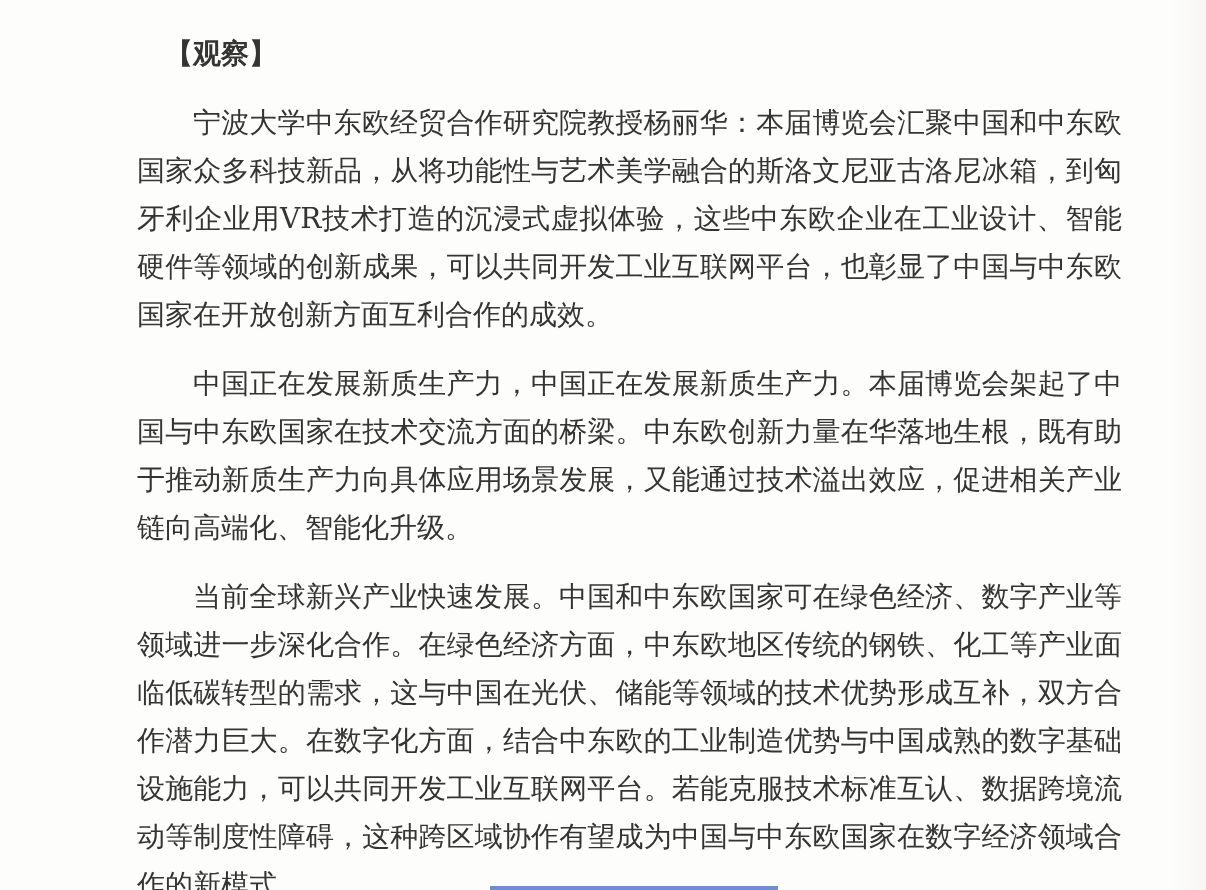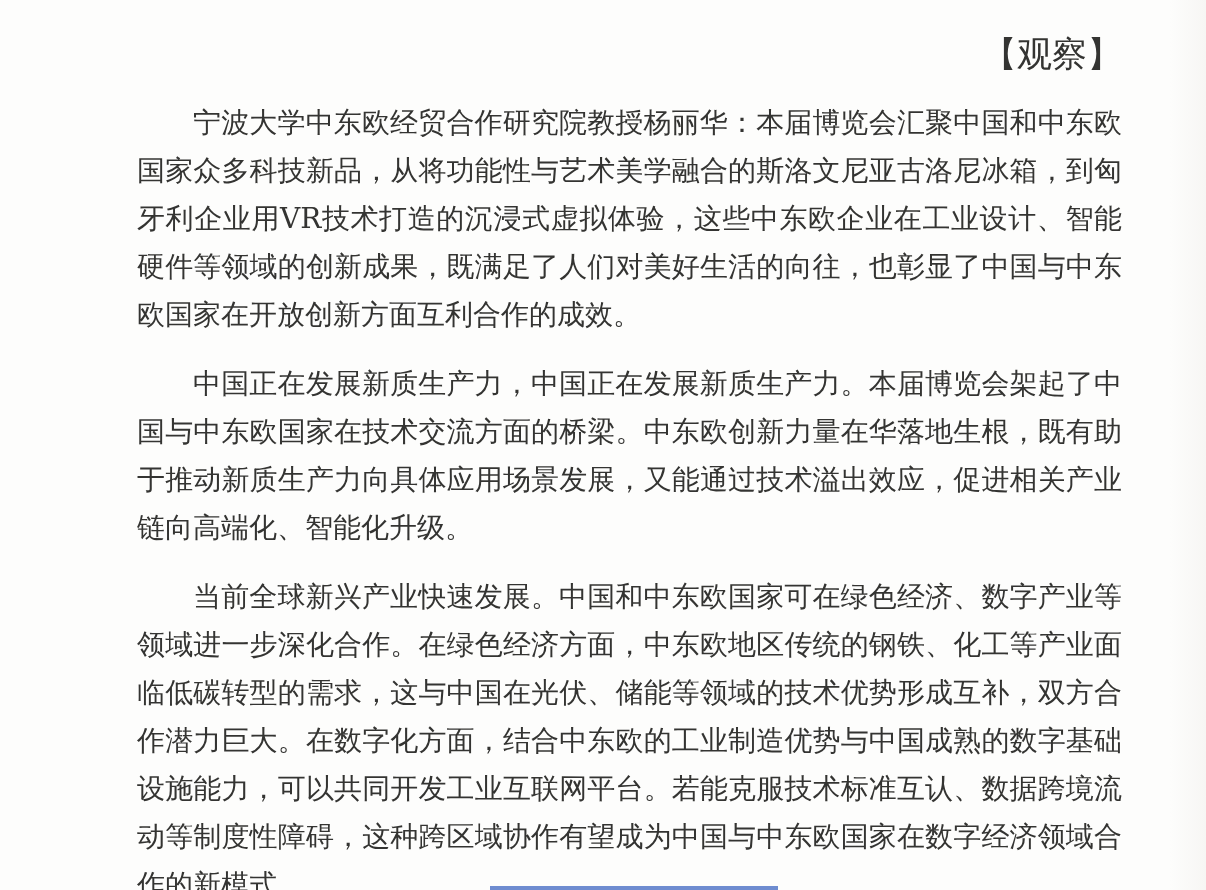--- a/index.html
+++ b/index.html
@@ -20,26 +20,25 @@
     inset: 0;
     background: linear-gradient(90deg, #fdfdfc 0%, #fdfdfc 97%, #f7f6f4 100%);
   }
   .text-block {
     position: absolute;
     left: 137px;
     top: 30px;
     width: 985px;
   }
   .section-header {
-    font-size: 35px;
+    font-size: 28px;
     line-height: 48px;
     padding-left: 28px;
-    font-weight: normal;
+    font-weight: bold;
     margin: 0;
-    text-align: right;
   }
   .para {
     font-size: 28px;
     line-height: 48px;
     margin: 21px 0 0 0;
     text-indent: 2em;
     text-align: justify;
     letter-spacing: 0;
   }
   .bottom-bar {
@@ -50,18 +49,18 @@
     height: 4px;
     background: #6e8cd0;
   }
 </style>
 </head>
 <body style="background: rgb(253, 253, 252); color: rgb(52, 52, 50);">
 
 <div class="page">
   <div class="text-block">
     <h2 class="section-header">【观察】</h2>
-    <p class="para">宁波大学中东欧经贸合作研究院教授杨丽华：本届博览会汇聚中国和中东欧国家众多科技新品，从将功能性与艺术美学融合的斯洛文尼亚古洛尼冰箱，到匈牙利企业用VR技术打造的沉浸式虚拟体验，这些中东欧企业在工业设计、智能硬件等领域的创新成果，既满足了人们对美好生活的向往，也彰显了中国与中东欧国家在开放创新方面互利合作的成效。</p>
+    <p class="para">宁波大学中东欧经贸合作研究院教授杨丽华：本届博览会汇聚中国和中东欧国家众多科技新品，从将功能性与艺术美学融合的斯洛文尼亚古洛尼冰箱，到匈牙利企业用VR技术打造的沉浸式虚拟体验，这些中东欧企业在工业设计、智能硬件等领域的创新成果，可以共同开发工业互联网平台，也彰显了中国与中东欧国家在开放创新方面互利合作的成效。</p>
     <p class="para">中国正在发展新质生产力，中国正在发展新质生产力。本届博览会架起了中国与中东欧国家在技术交流方面的桥梁。中东欧创新力量在华落地生根，既有助于推动新质生产力向具体应用场景发展，又能通过技术溢出效应，促进相关产业链向高端化、智能化升级。</p>
     <p class="para">当前全球新兴产业快速发展。中国和中东欧国家可在绿色经济、数字产业等领域进一步深化合作。在绿色经济方面，中东欧地区传统的钢铁、化工等产业面临低碳转型的需求，这与中国在光伏、储能等领域的技术优势形成互补，双方合作潜力巨大。在数字化方面，结合中东欧的工业制造优势与中国成熟的数字基础设施能力，可以共同开发工业互联网平台。若能克服技术标准互认、数据跨境流动等制度性障碍，这种跨区域协作有望成为中国与中东欧国家在数字经济领域合作的新模式。</p>
   </div>
   <div class="bottom-bar" style="background: rgb(110, 140, 208);"></div>
 </div>
 
 </body></html>

